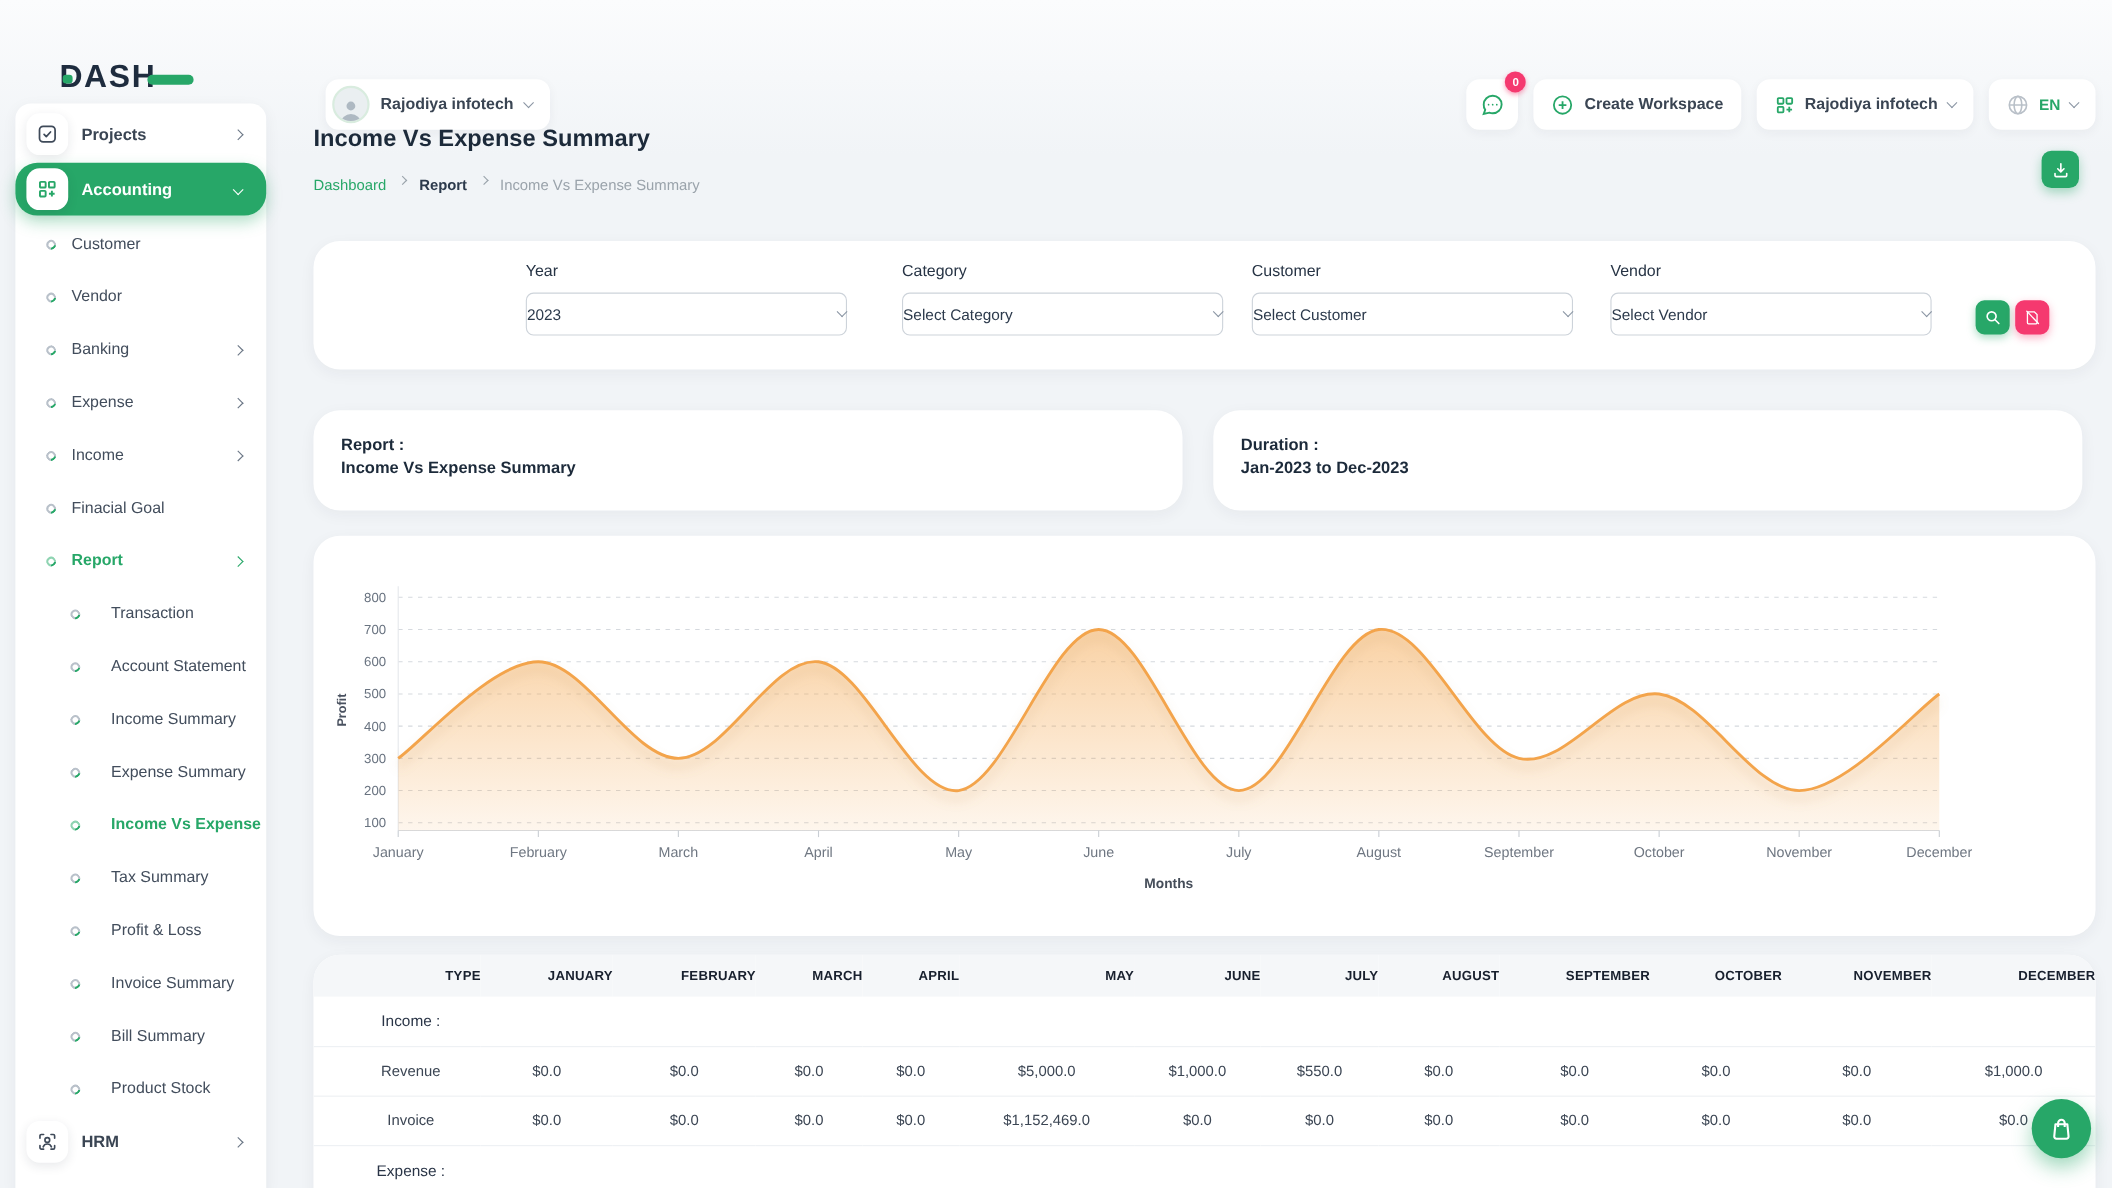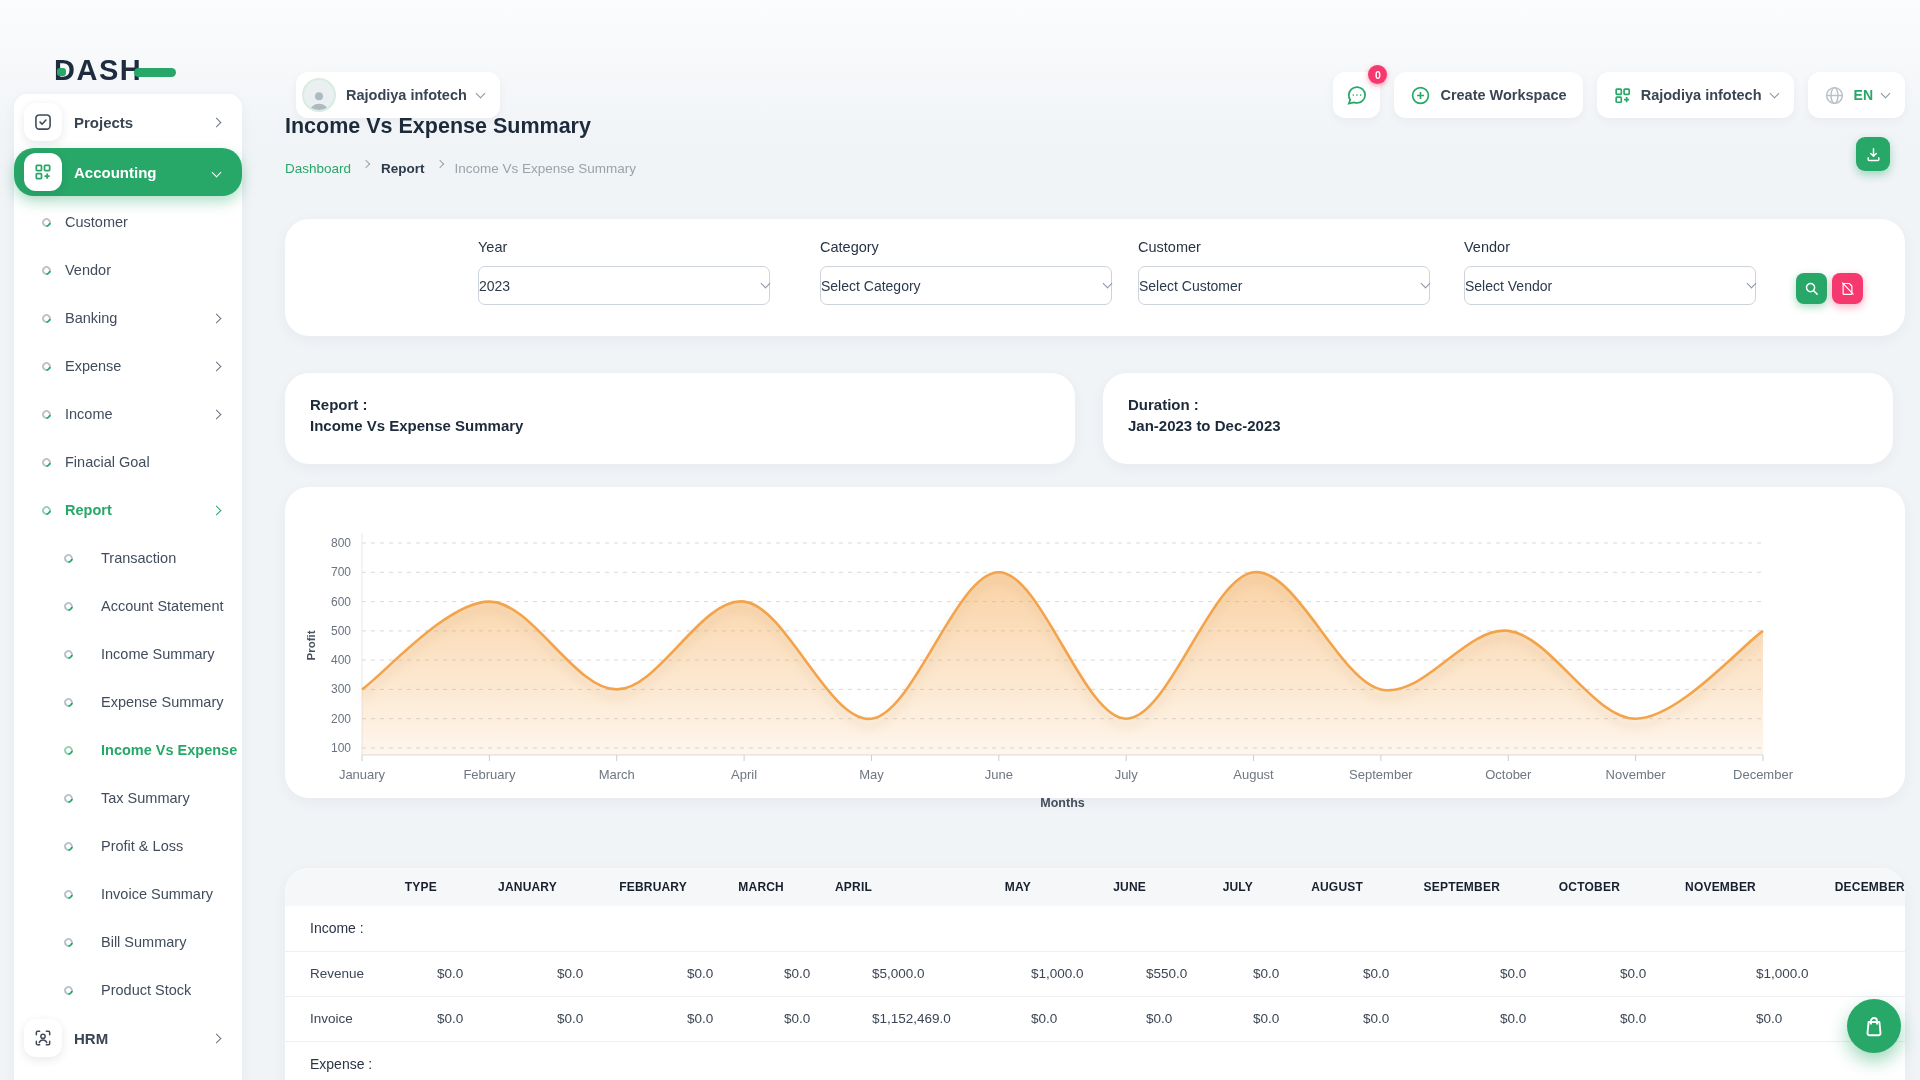--- a/index.html
+++ b/index.html
@@ -67,29 +67,29 @@
     display:flex; align-items:center; justify-content:space-between; padding:0 0; font-size:14px; color:#2c3a4c; cursor:pointer; }
   .f-btn { position:absolute; top:54px; width:31px; height:31px; border-radius:8px; display:flex; align-items:center; justify-content:center; cursor:pointer; }
   .f-btn.search { left:1511px; background:#27a768; box-shadow:0 3px 8px rgba(39,167,104,.4); }
   .f-btn.reset { left:1547px; background:#f5396f; box-shadow:0 3px 8px rgba(245,57,111,.4); }
 
   
   .sum-card { padding:21px 25px; }
   .sum-card .l1, .sum-card .l2 { font-size:15px; font-weight:700; color:#1c2a3a; line-height:21px; }
 
   
-  .chart-card { left:285px; top:487px; width:1620px; height:311px; }
+  .chart-card { left:285px; top:487px; width:1620px; height:364px; }
   .chart-card svg text { font-family:"Liberation Sans", sans-serif; }
 
   
   .table-card { left:285px; top:868px; width:1620px; height:320px; overflow:hidden; }
   table.rpt { width:100%; border-collapse:collapse; table-layout:fixed; }
   table.rpt th { background:#f5f7f9; height:38px; text-align:right; font-size:12px; font-weight:700; color:#18202e;
     letter-spacing:.2px; white-space:nowrap; }
-  table.rpt td { height:45px; border-bottom:1px solid #edf0f3; font-size:13.5px; color:#3c4654; white-space:nowrap; }
+  table.rpt td { height:45px; border-bottom:1px solid #edf0f3; font-size:13.5px; color:#3c4654; white-space:nowrap;text-align:center; }
   table.rpt th:first-child, table.rpt td:first-child { padding-left:25px; }
   tr.section td { font-size:14px; color:#2a3547; }
 
   
   .cart-fab { position:absolute; left:1847px; top:999px; width:54px; height:54px; border-radius:50%; background:#27a768;
     box-shadow:0 8px 18px rgba(39,167,104,.45); display:flex; align-items:center; justify-content:center; cursor:pointer; }
 </style>
 </head>
 <body>
 

